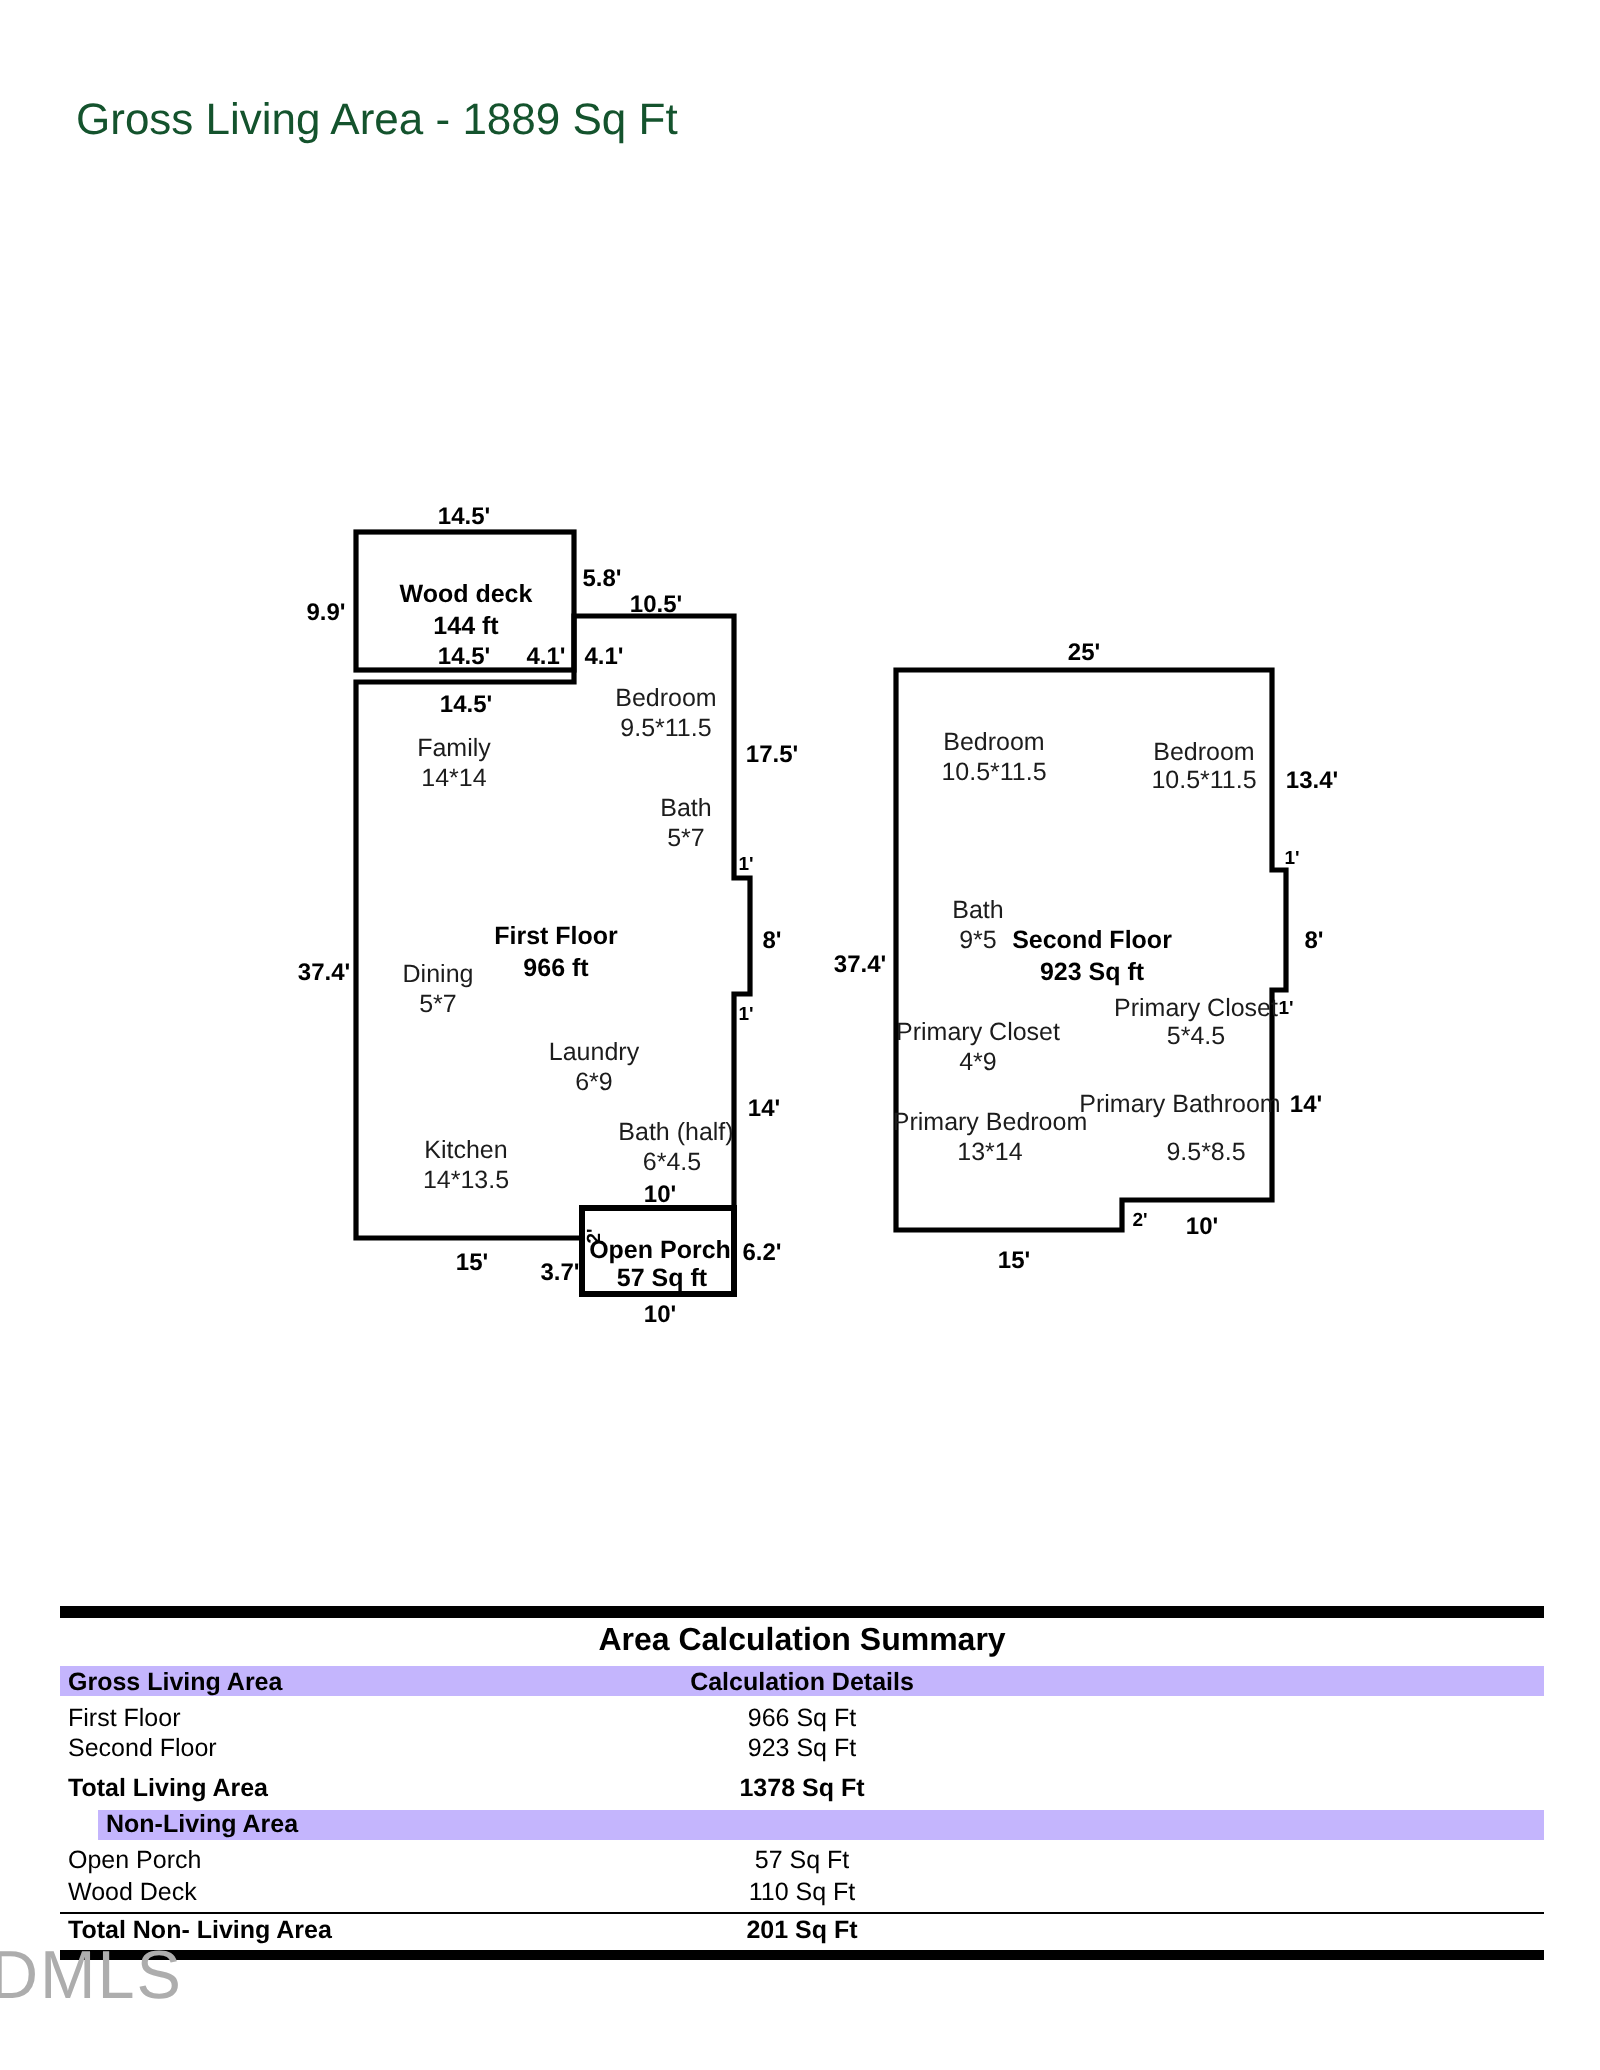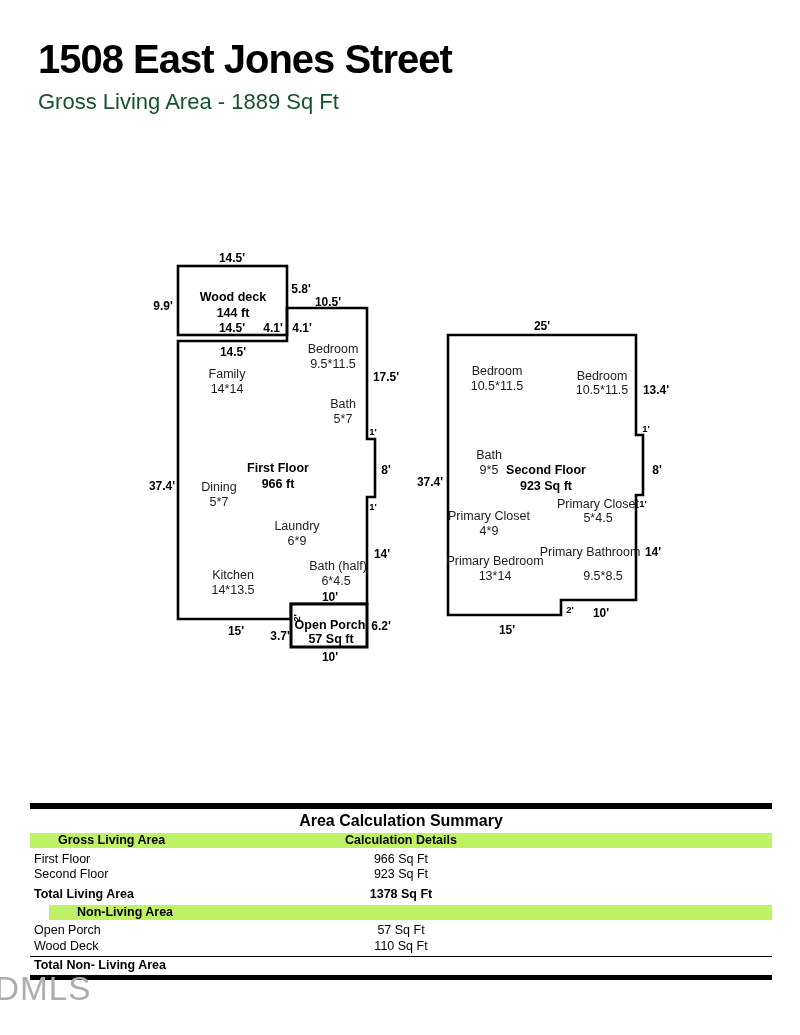--- a/index.html
+++ b/index.html
@@ -18,38 +18,37 @@
   svg text{font-family:"Liberation Sans",sans-serif;fill:#000;text-anchor:middle;}
   svg text.dim{font-weight:bold;font-size:12px;}
   svg text.dim-sm{font-weight:bold;font-size:9.5px;}
   svg text.room{font-size:12.5px;fill:#1c1c1c;}
   svg text.ftitle{font-weight:bold;font-size:12.5px;}
   
   .summary{position:absolute;left:30px;top:803px;width:742px;font-size:12.5px;}
   .bar-top{height:6px;background:#000;}
   .bar-bottom{height:5px;background:#000;margin-top:2px;}
   .t-title{text-align:center;font-weight:bold;font-size:16px;padding:3px 0 3px 0;}
-  .t-band{background:#bef264;height:15px;display:flex;align-items:flex-start;position:relative;font-weight:bold;padding-left:24px;}
+  .t-band{background:#c4b5fd;height:15px;display:flex;align-items:center;position:relative;font-weight:bold;}
   .t-band .left{padding-left:4px;}
   .t-band .center,.t-row .val{position:absolute;left:0;width:100%;text-align:center;}
   .t-row{position:relative;height:15.5px;display:flex;align-items:center;}
   .t-row .lbl{padding-left:4px;}
   .t-row.total{font-weight:bold;margin-top:4px;}
   .t-row.total-line{border-top:1.2px solid #000;margin-top:2px;padding-top:1px;}
   
   .watermark{
     position:absolute;left:-6px;top:971px;font-size:34px;line-height:34px;
     color:#adadad;font-weight:400;letter-spacing:1px;transform:scaleX(0.98);
   }
 </style>
 </head>
 <body>
 
 <div class="hdr">
-  <h1>1508 East Jones Street</h1>
   <div class="sub">Gross Living Area - 1889 Sq Ft</div>
 </div>
 
 <svg class="plan" width="800" height="700" viewBox="0 0 800 700">
 
   <polygon class="wall" points="178,341 287,341 287,308 367,308 367,439 375,439 375,497 367,497 367,604 291,604 291,619 178,619"></polygon>
 
   <rect class="wall" x="178" y="266" width="109" height="69"></rect>
 
   <rect class="wall-bold" x="291" y="604" width="76" height="43"></rect>
@@ -159,18 +158,19 @@
   <div class="t-row" style="margin-top:3px;">
     <span class="lbl">Open Porch</span>
     <span class="val">57 Sq Ft</span>
   </div>
   <div class="t-row">
     <span class="lbl">Wood Deck</span>
     <span class="val">110 Sq Ft</span>
   </div>
   <div class="t-row total total-line">
     <span class="lbl">Total Non- Living Area</span>
+    <span class="val">201 Sq Ft</span>
   </div>
 
   <div class="bar-bottom"></div>
 </div>
 
 <div class="watermark">DMLS</div>
 
 </body></html>

